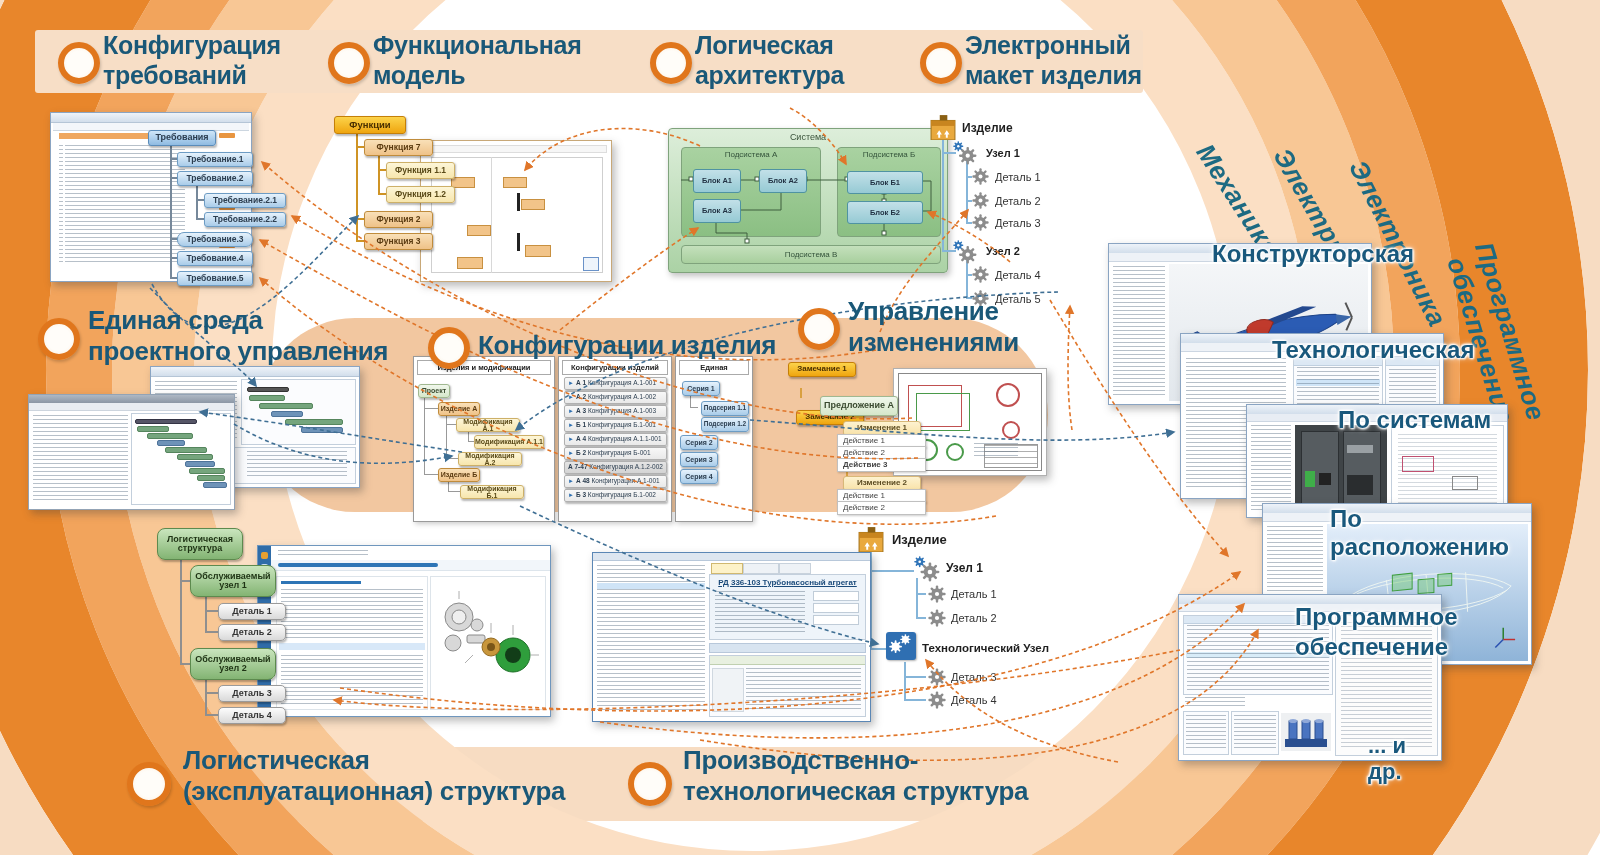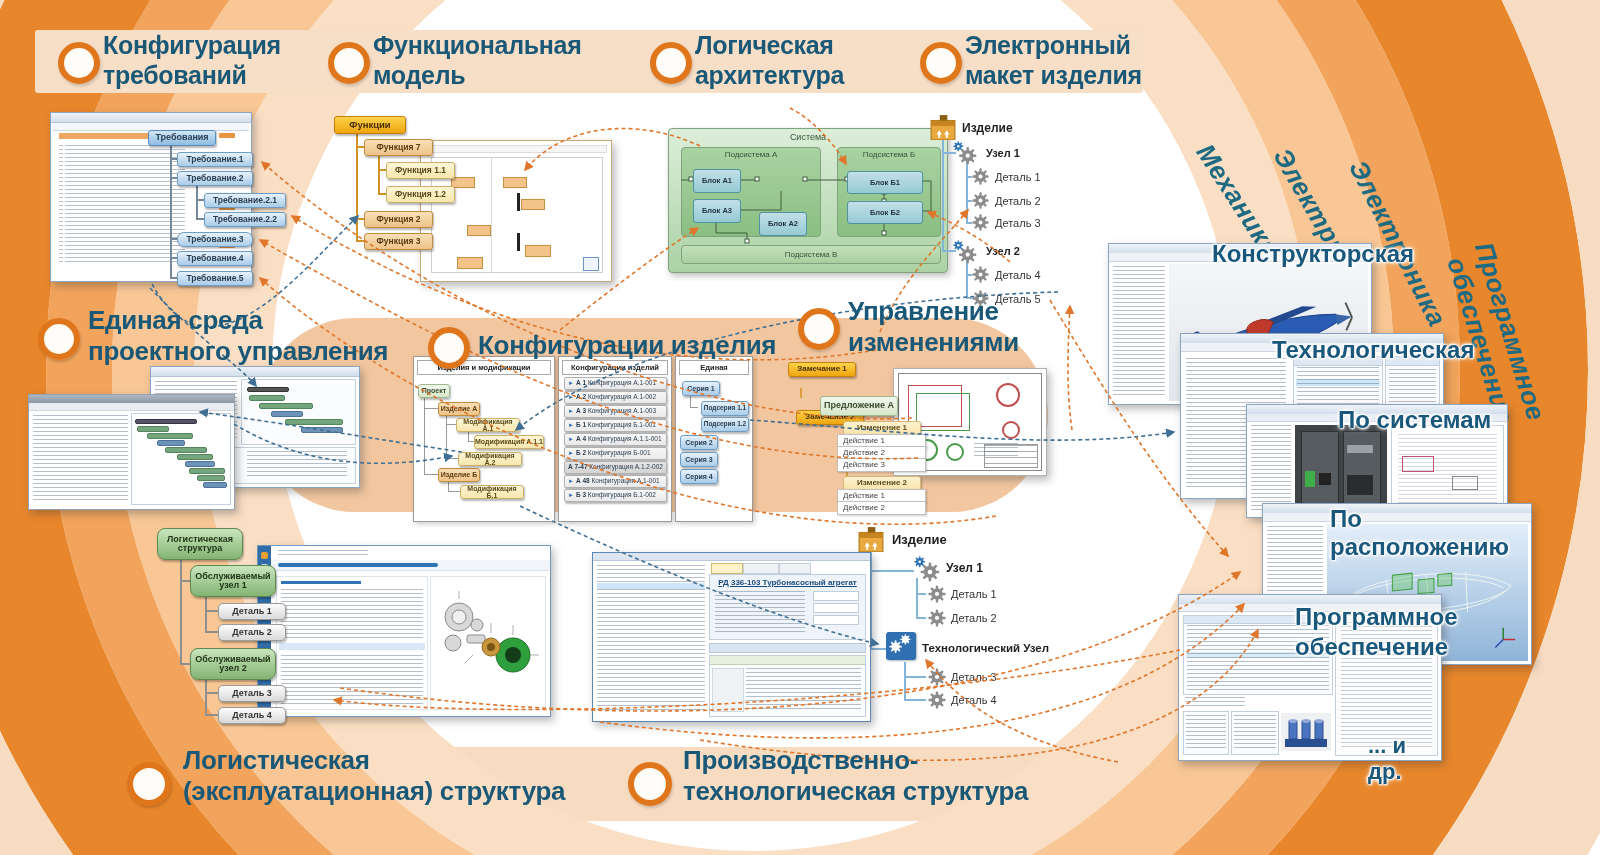--- a/index.html
+++ b/index.html
@@ -192,21 +192,21 @@
       <div style="margin-top:2px;font-size:8px;">Подсистема А</div>
     </div>
     <div class="sysp" style="left:168px;top:18px;width:102px;height:88px;background:linear-gradient(#a9d2a1,#8bbf83);">
       <div style="margin-top:2px;font-size:8px;">Подсистема Б</div>
     </div>
     <div class="sysp" style="left:12px;top:116px;width:258px;height:17px;background:linear-gradient(#c4e0bc,#a8cf9e);display:flex;align-items:center;justify-content:center;">
       <div style="font-size:8px;">Подсистема В</div>
     </div>
 
     <div class="bx" style="left:24px;top:40px;width:46px;height:22px;background:linear-gradient(#c2e0e8,#96cad4);border:1px solid #4f93a2;font-size:7.5px;color:#234;box-shadow:none;">Блок А1</div>
-    <div class="bx" style="left:90px;top:40px;width:46px;height:22px;background:linear-gradient(#c2e0e8,#96cad4);border:1px solid #4f93a2;font-size:7.5px;color:#234;box-shadow:none;margin-top:43px;">Блок А2</div>
+    <div class="bx" style="left:90px;top:40px;width:46px;height:22px;background:linear-gradient(#c2e0e8,#96cad4);border:1px solid #4f93a2;font-size:7.5px;color:#234;box-shadow:none;">Блок А2</div>
     <div class="bx" style="left:24px;top:70px;width:46px;height:22px;background:linear-gradient(#c2e0e8,#96cad4);border:1px solid #4f93a2;font-size:7.5px;color:#234;box-shadow:none;">Блок А3</div>
     <div class="bx" style="left:178px;top:42px;width:74px;height:21px;background:linear-gradient(#c2e0e8,#96cad4);border:1px solid #4f93a2;font-size:7.5px;color:#234;box-shadow:none;">Блок Б1</div>
     <div class="bx" style="left:178px;top:72px;width:74px;height:21px;background:linear-gradient(#c2e0e8,#96cad4);border:1px solid #4f93a2;font-size:7.5px;color:#234;box-shadow:none;">Блок Б2</div>
     <svg width="278" height="143" style="position:absolute;left:0;top:0;">
       <g stroke="#3e5e3e" stroke-width="1" fill="none">
         <path d="M70,51 H90"></path>
           <path d="M136,51 H178"></path>
           <path d="M70,81 H112 V62"></path>
         <path d="M215,63 V72"></path>
           <path d="M47,92 V104 H78 V112"></path>
@@ -353,21 +353,21 @@
   <div class="vl lc-or" style="left:800px;top:388px;height:10px;"></div>
   <div class="vl lc-or" style="left:846px;top:414px;height:68px;"></div>
   <div class="hl lc-or" style="left:846px;top:427px;width:10px;"></div>
   <div class="hl lc-or" style="left:846px;top:482px;width:10px;"></div>
   <div class="bx gold" style="left:788px;top:362px;width:66px;height:13px;font-size:8px;z-index:5;">Замечание 1</div>
   <div class="bx gold" style="left:796px;top:375px;width:66px;height:13px;font-size:8px;z-index:5;margin-top:35px;">Замечание 2</div>
   <div class="bx pgreen" style="left:820px;top:396px;width:76px;height:18px;font-size:9px;z-index:5;">Предложение А</div>
   <div class="bx cream" style="left:843px;top:421px;width:76px;height:13px;font-size:8px;z-index:5;">Изменение 1</div>
   <div class="bx whitebx" style="left:837px;top:434px;width:82px;height:12px;font-size:8px;z-index:5;justify-content:flex-start;padding-left:5px;">Действие 1</div>
   <div class="bx whitebx" style="left:837px;top:446px;width:82px;height:12px;font-size:8px;z-index:5;justify-content:flex-start;padding-left:5px;">Действие 2</div>
-  <div class="bx whitebx" style="left:837px;top:458px;width:82px;height:12px;font-size:8px;z-index:5;justify-content:flex-start;padding-left:5px;">Действие 3</div>
+  <div class="bx whitebx" style="left:837px;top:458px;width:82px;height:12px;font-size:8px;z-index:5;justify-content:flex-start;padding-left:5px;font-weight:bold;">Действие 3</div>
   <div class="bx cream" style="left:843px;top:476px;width:76px;height:13px;font-size:8px;z-index:5;">Изменение 2</div>
   <div class="bx whitebx" style="left:837px;top:489px;width:82px;height:12px;font-size:8px;z-index:5;justify-content:flex-start;padding-left:5px;">Действие 1</div>
   <div class="bx whitebx" style="left:837px;top:501px;width:82px;height:12px;font-size:8px;z-index:5;justify-content:flex-start;padding-left:5px;">Действие 2</div>
 
   <div class="win" style="left:893px;top:368px;width:152px;height:106px;z-index:4;border-color:#b0b0b0;">
     <div style="position:absolute;left:4px;top:4px;right:4px;bottom:4px;border:1px solid #888;"></div>
     <div style="position:absolute;left:14px;top:16px;width:52px;height:40px;border:1px solid #c05050;"></div>
     <div style="position:absolute;left:22px;top:24px;width:52px;height:36px;border:1px solid #4a9a4a;"></div>
     <div style="position:absolute;left:102px;top:14px;width:20px;height:20px;border:2px solid #c05050;border-radius:50%;"></div>
     <div style="position:absolute;left:108px;top:52px;width:14px;height:14px;border:2px solid #c05050;border-radius:50%;"></div>

